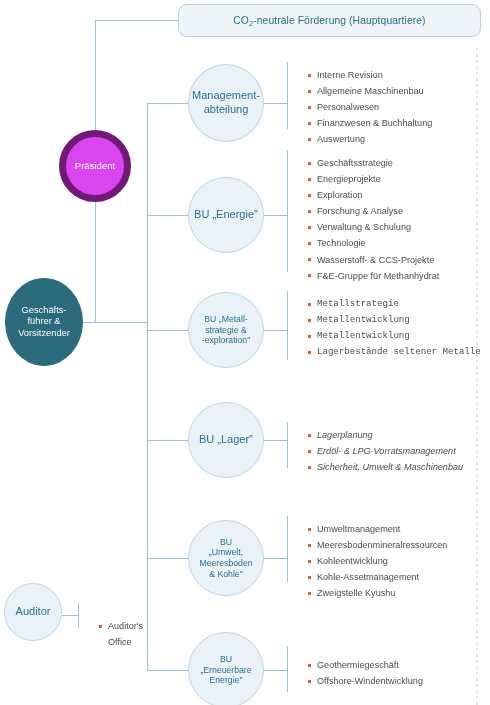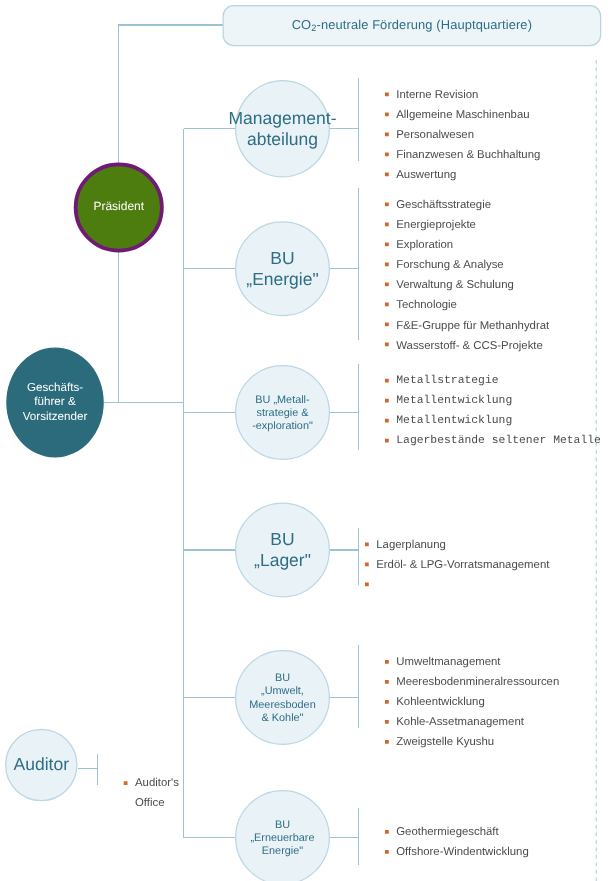--- a/index.html
+++ b/index.html
@@ -64,43 +64,43 @@
     display: flex;
     align-items: center;
     justify-content: center;
     text-align: center;
   }
   .node .label {
     line-height: 1.23;
     padding: 0 4px;
   }
   .node.solid-mid {
-    background: #4d7c0f;
-    border: 3px solid #701a75;
+    background: #d946ef;
+    border: 7px solid #701a75;
   }
   .node.solid-mid .label {
     color: #ffffff;
     font-size: 9.6px;
   }
   .node.solid-dark {
     background: #2b6b7c;
     border: 1px solid #2b6b7c;
     align-items: center;
   }
   .node.solid-dark .label {
     color: #ffffff;
     font-size: 9.3px;
   }
   .node.light {
     background: #e9f2f7;
     border: 1px solid #bcd7e2;
   }
   .node.light .label {
     color: #2e6e85;
-    font-size: 14px;
+    font-size: 11px;
   }
   .node.light.small .label {
     font-size: 8.7px;
   }
 
   
   .bullets {
     position: absolute;
     box-sizing: border-box;
     padding-left: 9px;
@@ -212,45 +212,45 @@
     <span class="label">BU „Energie"</span>
   </div>
   <div class="bullets" style="left:296px; top:143px;">
     <ul>
       <li><span class="dot"></span><span>Geschäftsstrategie</span></li>
       <li><span class="dot"></span><span>Energieprojekte</span></li>
       <li><span class="dot"></span><span>Exploration</span></li>
       <li><span class="dot"></span><span>Forschung &amp; Analyse</span></li>
       <li><span class="dot"></span><span>Verwaltung &amp; Schulung</span></li>
       <li><span class="dot"></span><span>Technologie</span></li>
+      <li><span class="dot"></span><span>Wasserstoff- &amp; CCS-Projekte</span></li>
       <li><span class="dot"></span><span>F&amp;E-Gruppe für Methanhydrat</span></li>
-      <li><span class="dot"></span><span>Wasserstoff- &amp; CCS-Projekte</span></li>
     </ul>
   </div>
 
   <div class="node light small" style="left:188px; top:292px; width:76px; height:76px;">
     <span class="label multiline">BU „Metall-<br>strategie &amp;<br>-exploration"</span>
   </div>
   <div class="bullets" style="left:296px; top:284px;font-family:Liberation Mono, monospace;">
     <ul>
       <li><span class="dot"></span><span>Metallstrategie</span></li>
       <li><span class="dot"></span><span>Metallentwicklung</span></li>
       <li><span class="dot"></span><span>Metallentwicklung</span></li>
       <li><span class="dot"></span><span>Lagerbestände seltener Metalle</span></li>
     </ul>
   </div>
 
   <div class="node light" style="left:188px; top:402px; width:76px; height:76px;">
     <span class="label">BU „Lager"</span>
   </div>
-  <div class="bullets" style="left:280px; top:415px;">
+  <div class="bullets" style="left:296px; top:415px;font-style:italic;">
     <ul>
       <li><span class="dot"></span><span>Lagerplanung</span></li>
       <li><span class="dot"></span><span>Erdöl- &amp; LPG-Vorratsmanagement</span></li>
-      <li><span class="dot"></span></li>
+      <li><span class="dot"></span><span>Sicherheit, Umwelt &amp; Maschinenbau</span></li>
     </ul>
   </div>
 
   <div class="node light small" style="left:188px; top:520px; width:76px; height:76px;">
     <span class="label multiline">BU<br>„Umwelt,<br>Meeresboden<br>&amp; Kohle"</span>
   </div>
   <div class="bullets" style="left:296px; top:509px;">
     <ul>
       <li><span class="dot"></span><span>Umweltmanagement</span></li>
       <li><span class="dot"></span><span>Meeresbodenmineralressourcen</span></li>

